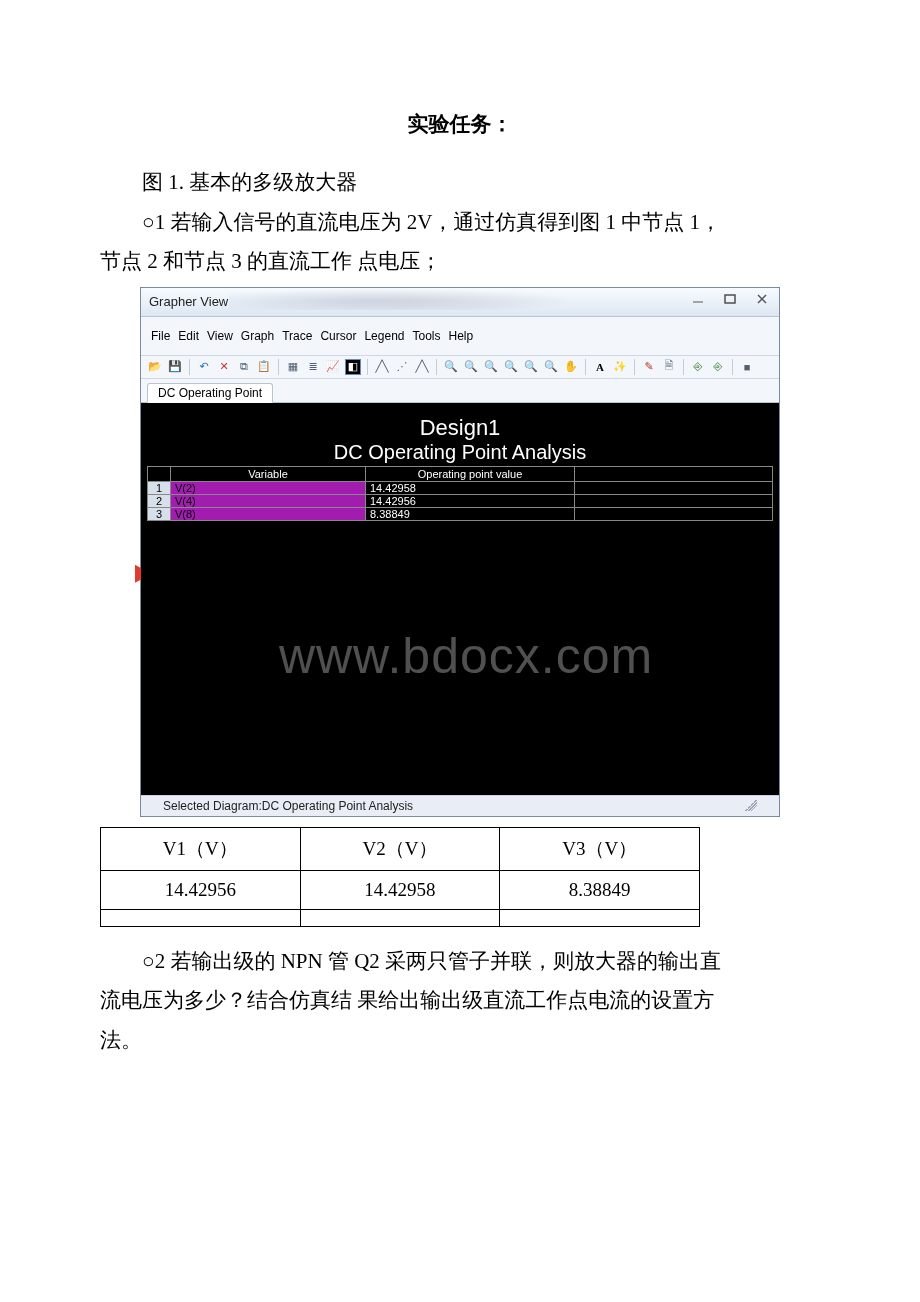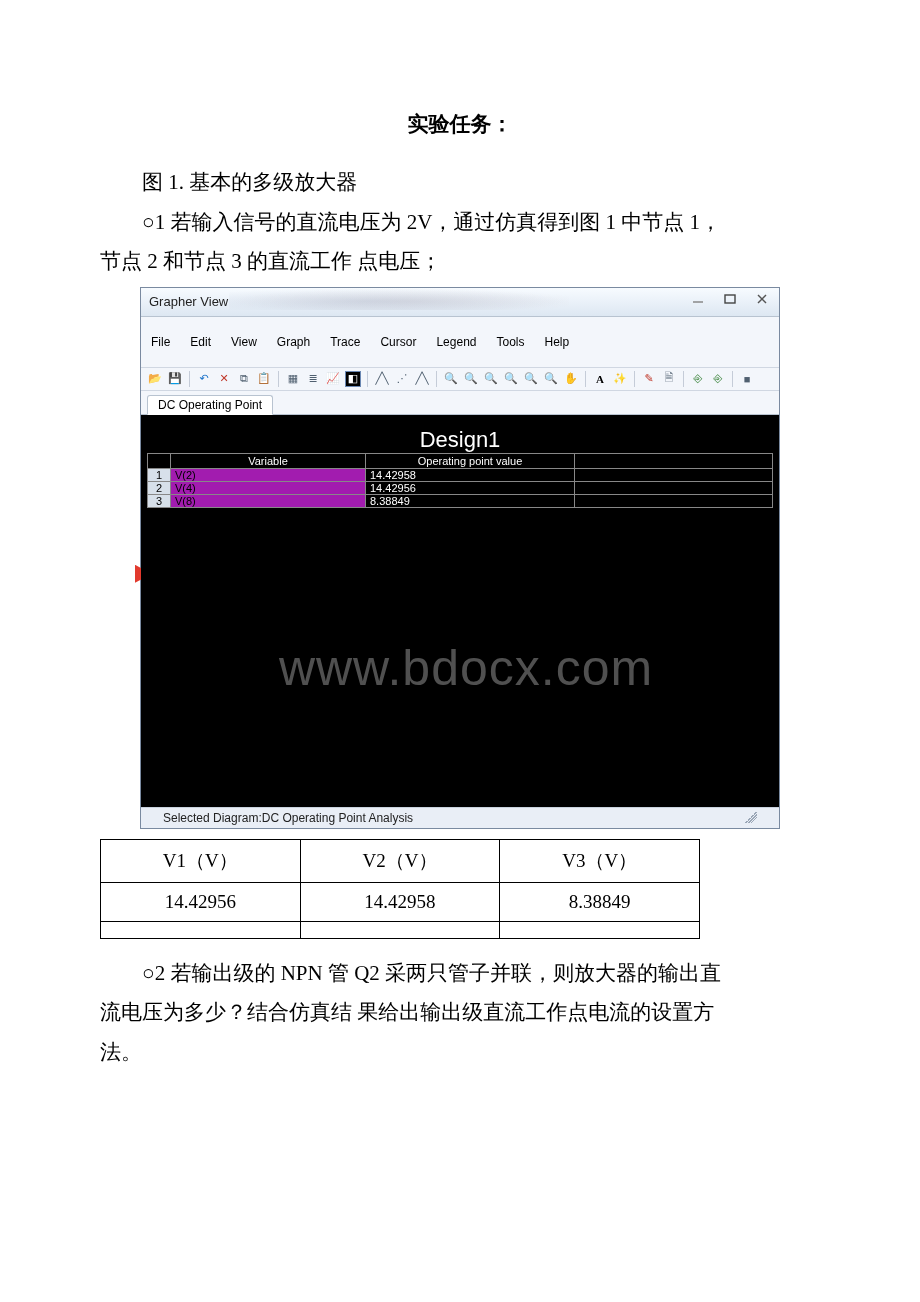--- a/index.html
+++ b/index.html
@@ -65,23 +65,23 @@
   .win-btn {
     width: 22px; height: 16px;
     display: flex; align-items: center; justify-content: center;
     color: #666;
   }
   .win-btn svg { display: block; }
 
   .menubar {
     background: #f3f6fb;
     border-bottom: 1px solid #d0d7e2;
-    padding: 16px 6px;
-    display: flex;
-    gap: 12px;
+    padding: 10px 6px;
+    display: flex;
+    gap: 0;
     font-size: 12px;
   }
   .menubar span { padding: 2px 4px; }
 
   .toolbar {
     background: #f3f6fb;
     border-bottom: 1px solid #d0d7e2;
     padding: 3px 6px;
     display: flex;
     align-items: center;
@@ -336,20 +336,21 @@
         <span class="tb-sep"></span>
         <span class="tb-icon">■</span>
       </div>
 
       <div class="tabstrip">
         <div class="tab">DC Operating Point</div>
       </div>
 
       <div class="black-area">
         <div class="chart-title">Design1</div>
+        <div class="chart-sub">DC Operating Point Analysis</div>
         <table class="dc-table">
           <tbody>
               <tr>
             <th class="rownum" style="background:#000"></th>
             <th class="hdr-var">Variable</th>
             <th class="hdr-val">Operating point value</th>
             <th class="hdr-blank"></th>
           </tr>
           <tr>
             <td class="rownum">1</td>

